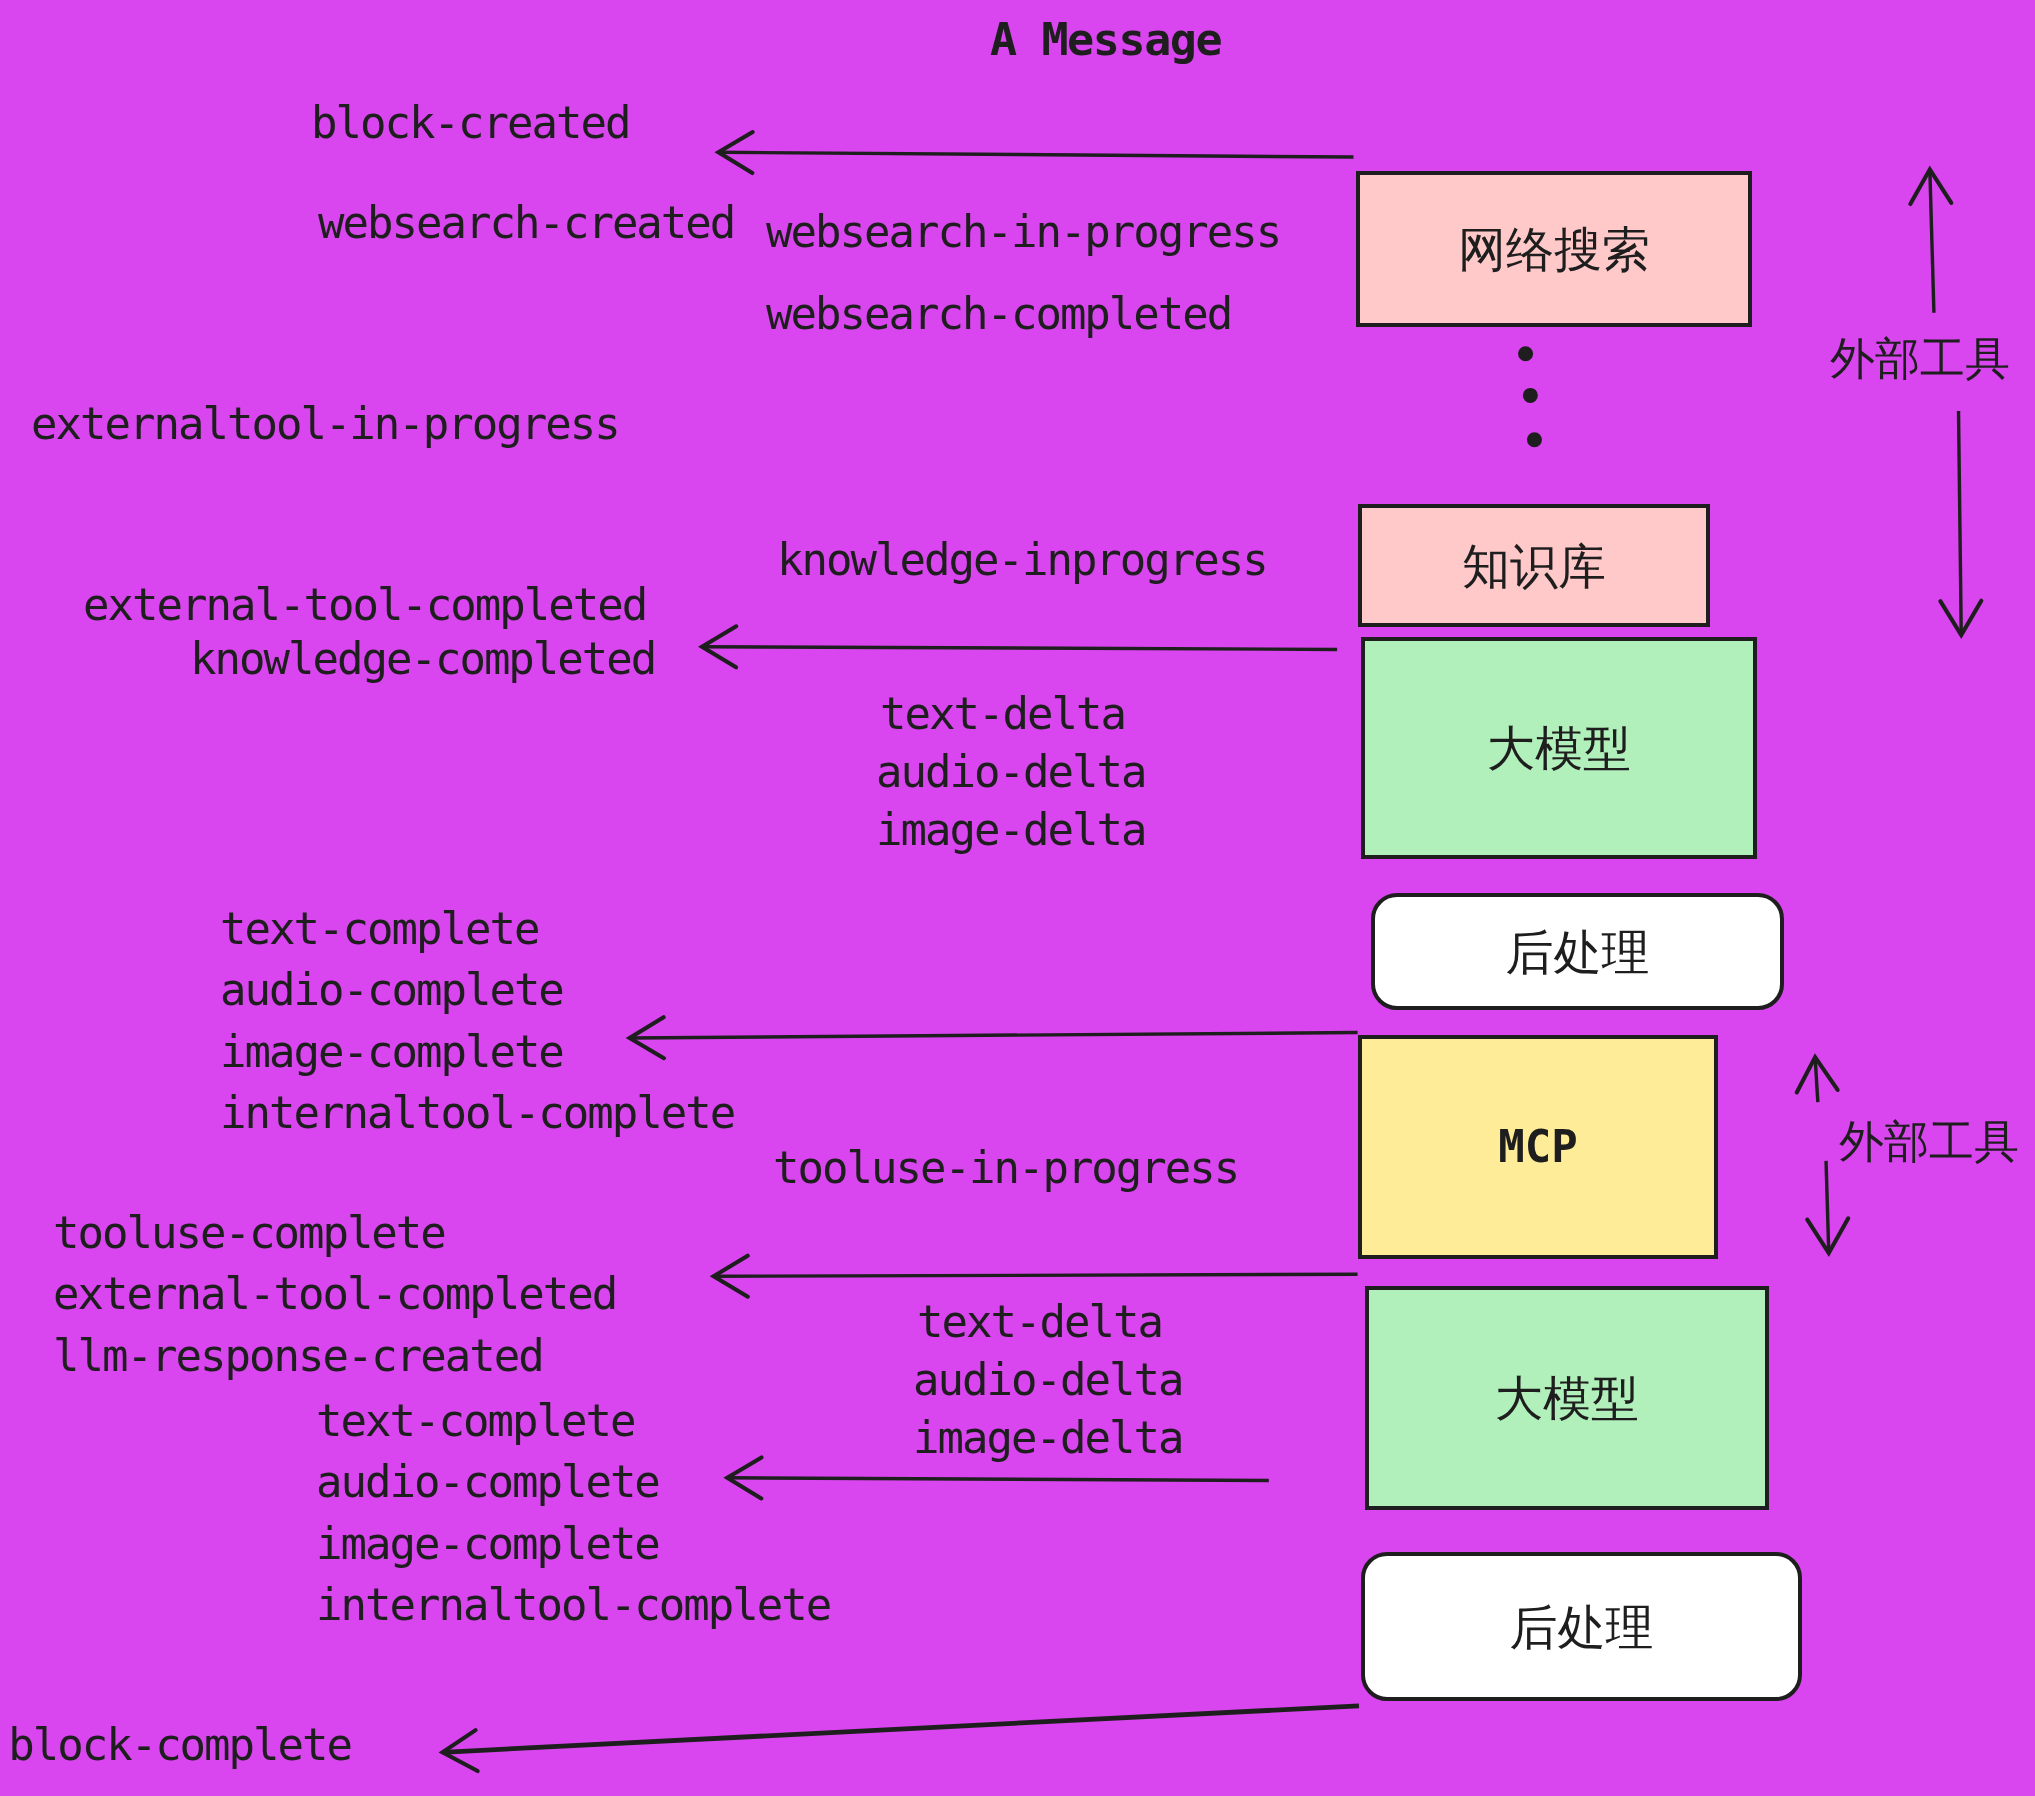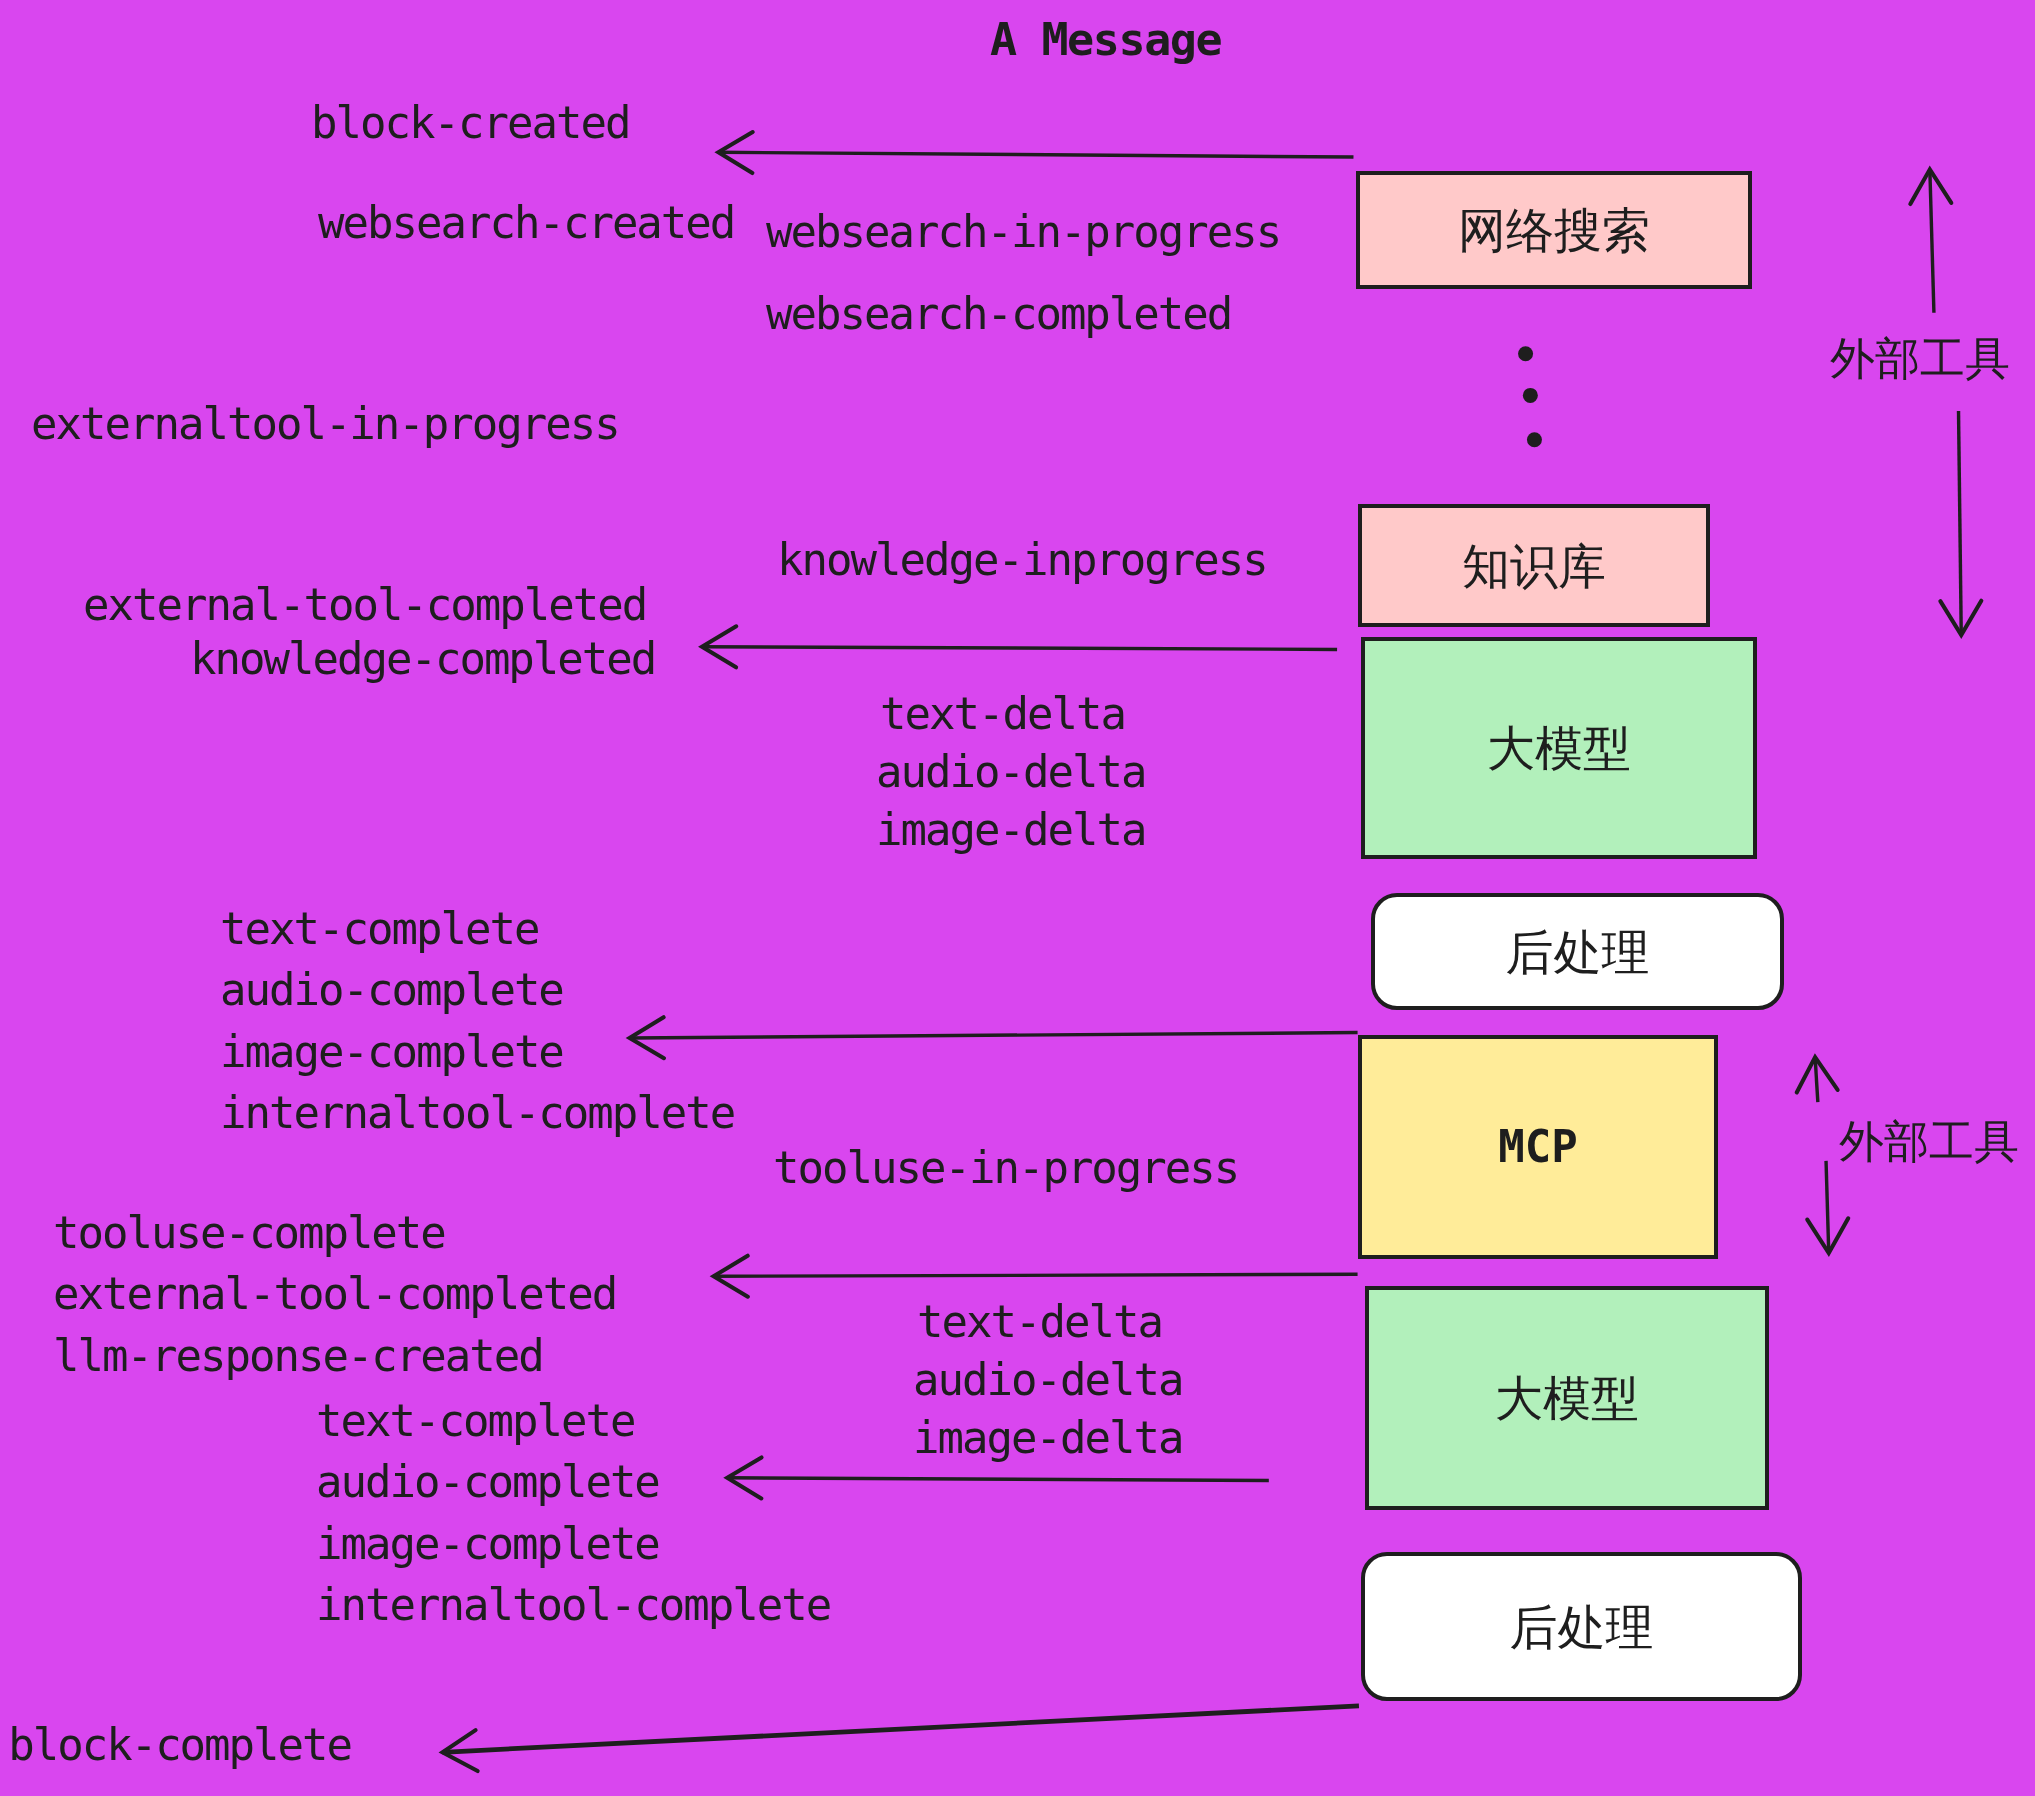--- a/index.html
+++ b/index.html
@@ -121,21 +121,21 @@
   <div class="evt" style="left:913px; top:1358px;">audio-delta</div>
   <div class="evt" style="left:913px; top:1416px;">image-delta</div>
 
   <div class="evt" style="left:316px;  top:1399px;">text-complete</div>
   <div class="evt" style="left:316px;  top:1460px;">audio-complete</div>
   <div class="evt" style="left:316px;  top:1522px;">image-complete</div>
   <div class="evt" style="left:316px;  top:1583px;">internaltool-complete</div>
 
   <div class="evt" style="left:8.2px;   top:1723px;">block-complete</div>
 
-  <div class="box pink" style="left:1356px; top:171px;  width:396px; height:118px;">
+  <div class="box pink" style="left:1356px; top:171px;  width:396px; height:156px;">
     <span class="lbl">网络搜索</span>
   </div>
   <div class="box pink" style="left:1358px; top:504px;  width:352px; height:123px;">
     <span class="lbl">知识库</span>
   </div>
   <div class="box green" style="left:1361px; top:637px;  width:396px; height:222px;">
     <span class="lbl">大模型</span>
   </div>
   <div class="box white" style="left:1371px; top:893px; width:413px; height:117px;">
     <span class="lbl">后处理</span>

